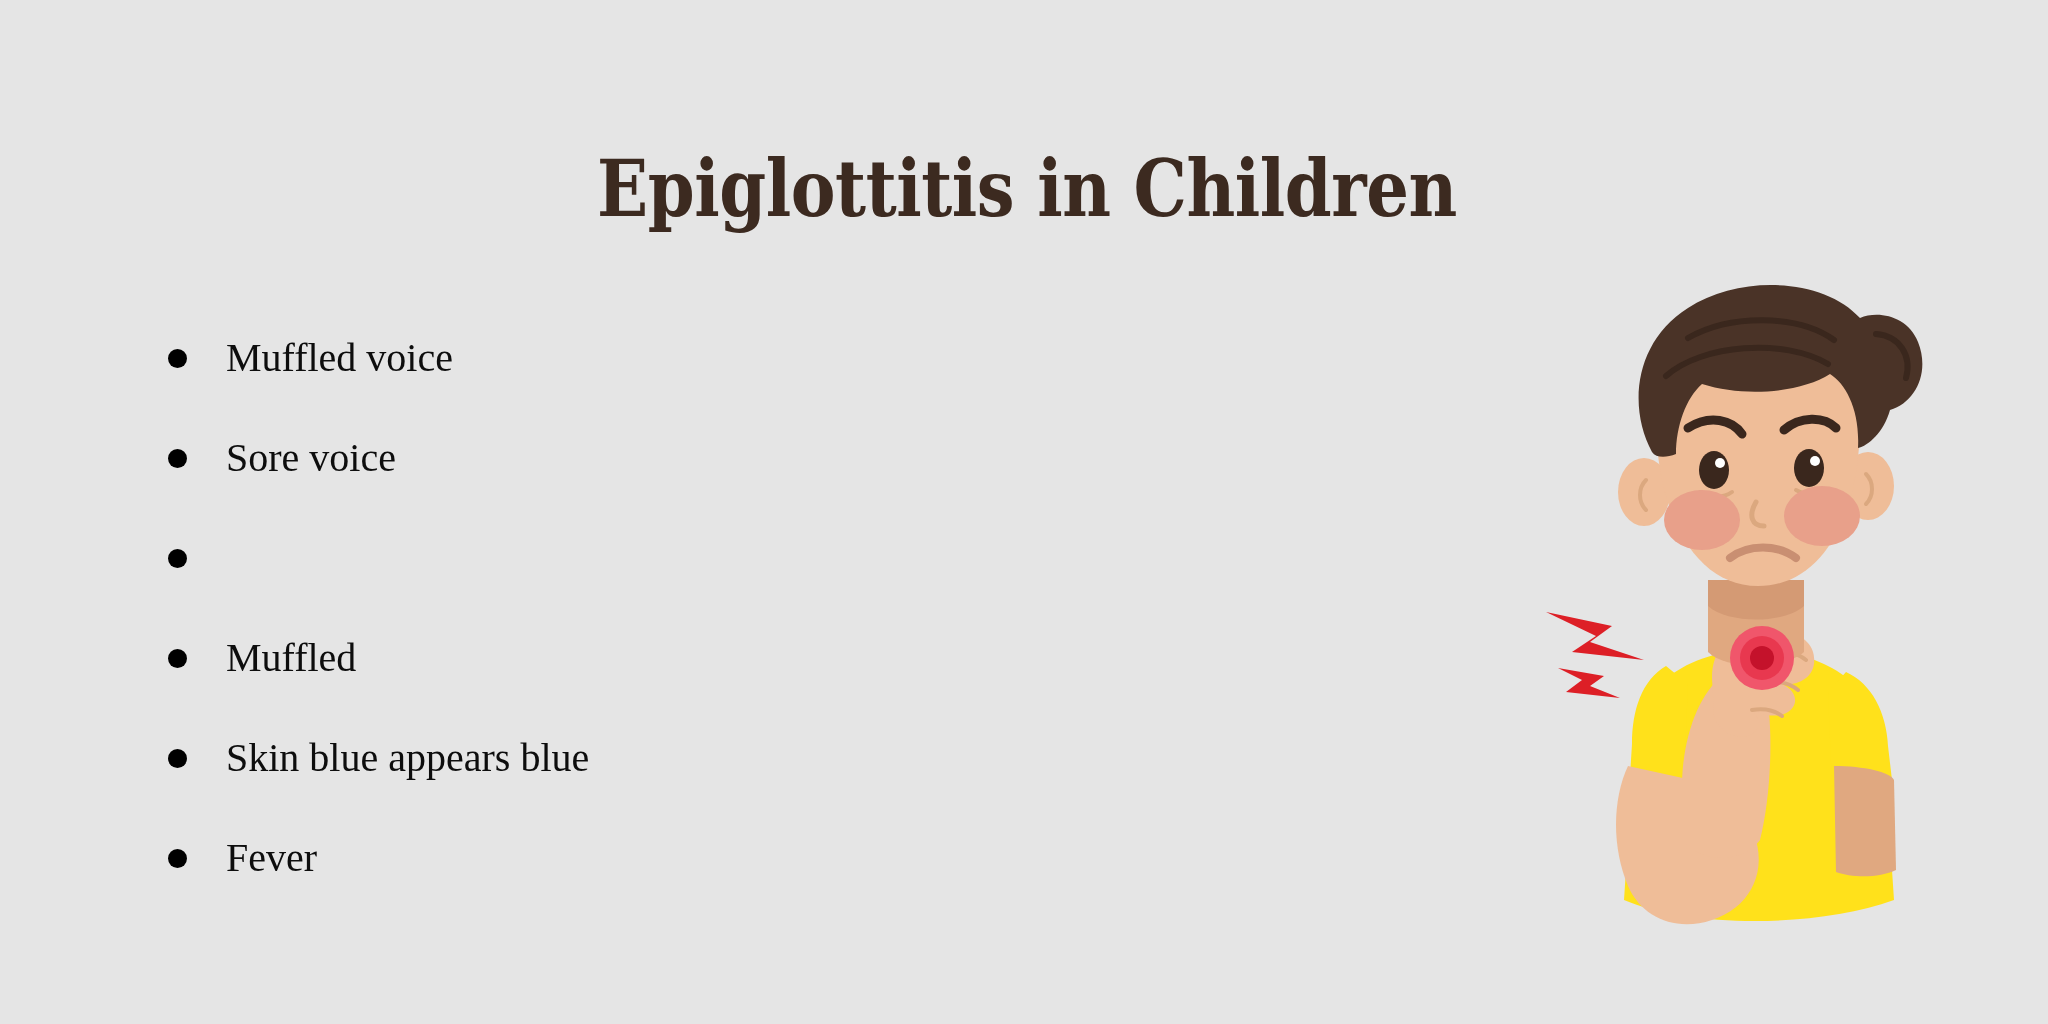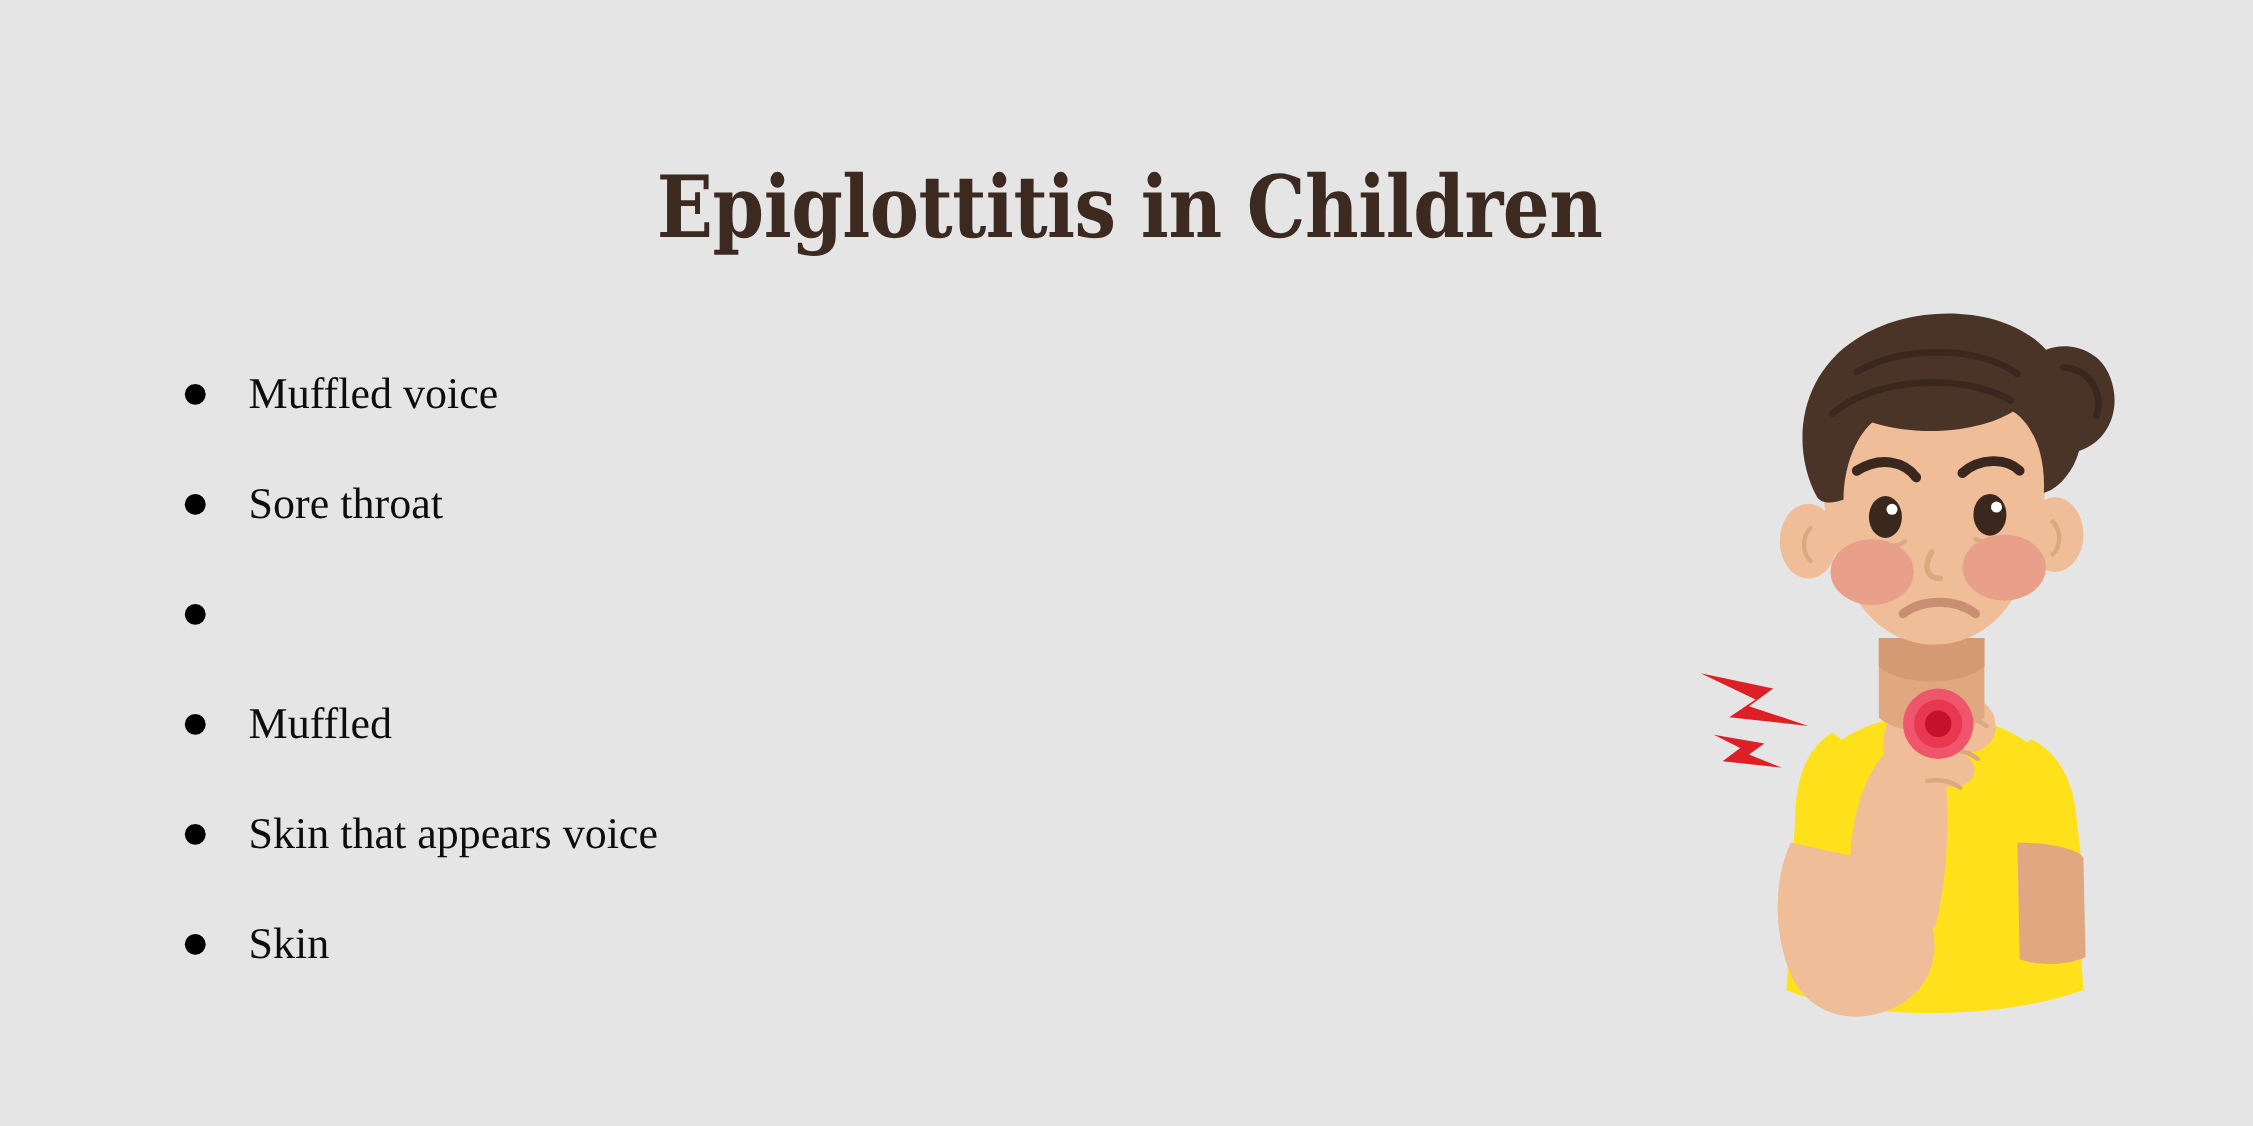--- a/index.html
+++ b/index.html
@@ -94,40 +94,40 @@
 
   <ul id="symptom-list">
 
     <li class="symptom-row">
       <span class="bullet-dot"></span>
       <span class="symptom-label">Muffled voice</span>
     </li>
 
     <li class="symptom-row">
       <span class="bullet-dot"></span>
-      <span class="symptom-label">Sore throat</span>
+      <span class="symptom-label">Sore voice</span>
     </li>
 
     <li class="symptom-row">
       <span class="bullet-dot"></span>
     </li>
 
     <li class="symptom-row">
       <span class="bullet-dot"></span>
       <span class="symptom-label">Muffled</span>
     </li>
 
     <li class="symptom-row">
       <span class="bullet-dot"></span>
-      <span class="symptom-label">Skin that appears voice</span>
-    </li>
-
-    <li class="symptom-row">
-      <span class="bullet-dot"></span>
-      <span class="symptom-label">Skin</span>
+      <span class="symptom-label">Skin blue appears blue</span>
+    </li>
+
+    <li class="symptom-row">
+      <span class="bullet-dot"></span>
+      <span class="symptom-label">Fever</span>
     </li>
 
   </ul>
 
   <div id="illustration">
     <svg viewBox="0 0 480 660" xmlns="http://www.w3.org/2000/svg">
 
       <g>
 
         <path d="M118 470

